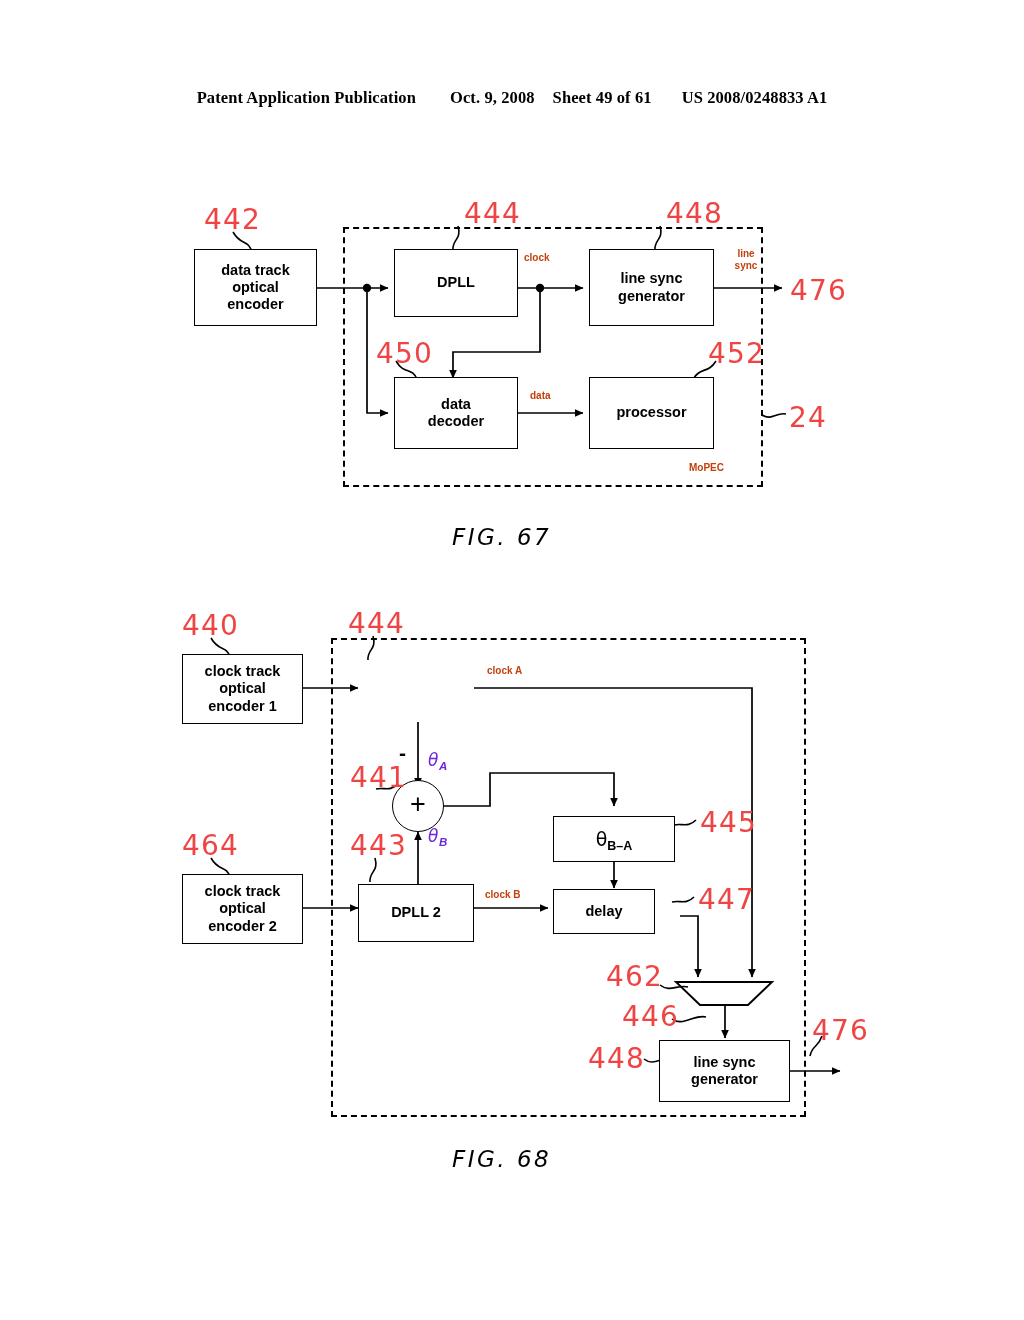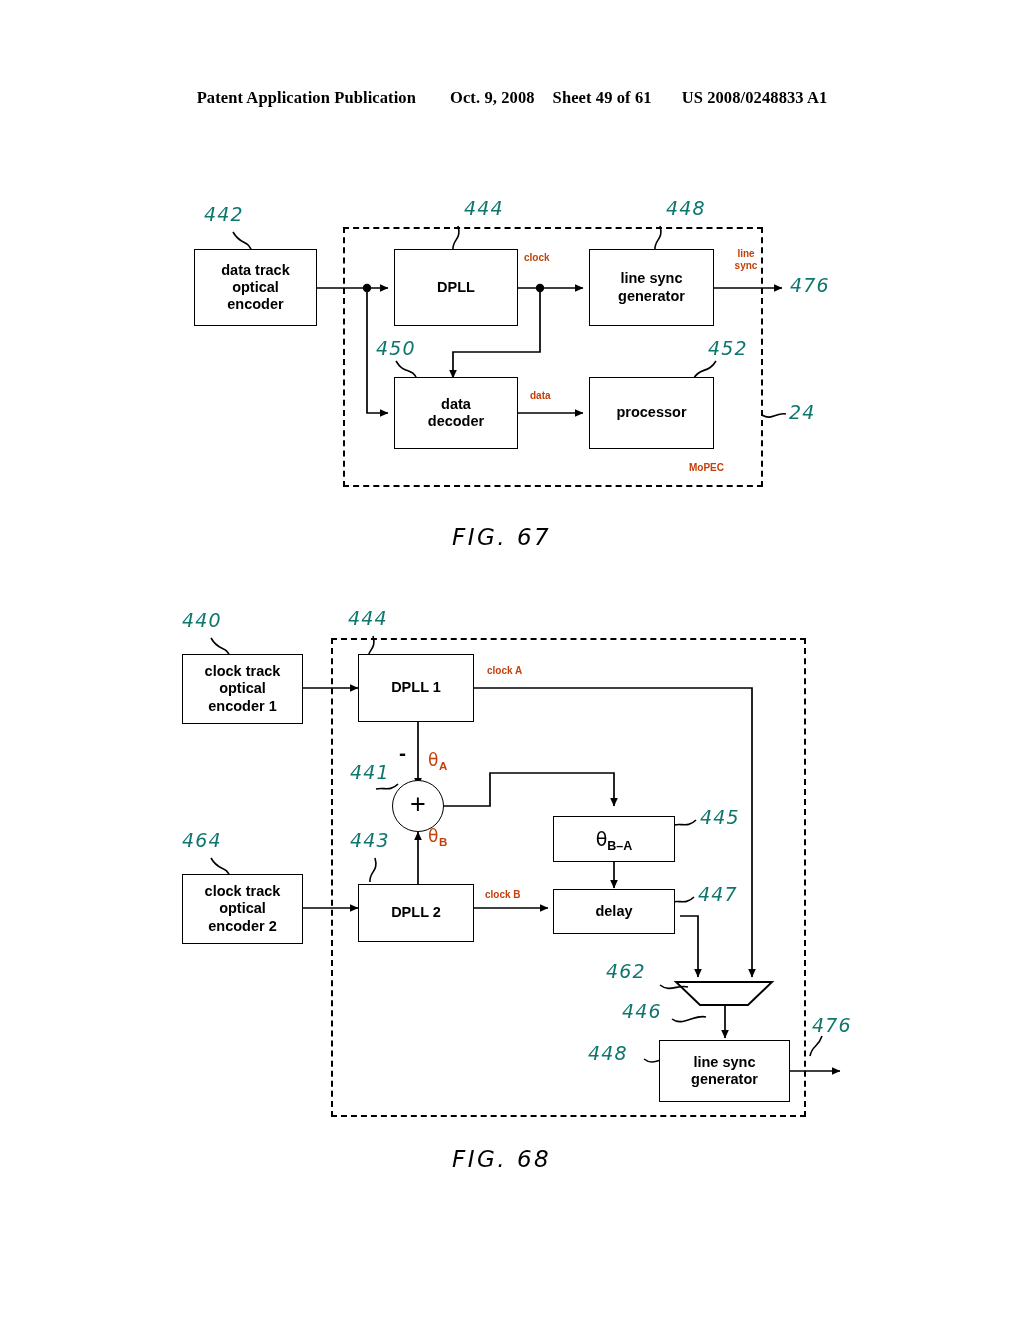--- a/index.html
+++ b/index.html
@@ -95,24 +95,23 @@
     line-height: 1.15;
     white-space: nowrap;
     color: #c2410c;
   }
   .lbl.ctr { text-align: center; }
 
   
   .ref {
     position: absolute;
     font-family: "DejaVu Sans", sans-serif;
-    font-style: italic;
-    font-size: 19px;
+    font-size: 28px;
     letter-spacing: 1.2px;
-    color: #0f766e;
+    color: #ef4444;
     white-space: nowrap;
   }
 
   
   .figcap {
     position: absolute;
     font-family: "DejaVu Sans", sans-serif;
     font-style: italic;
     font-size: 23px;
     letter-spacing: 2.5px;
@@ -135,22 +134,23 @@
     font-weight: 400;
     line-height: 1;
     color: #000;
   }
 
   
   .theta {
     position: absolute;
     font-family: "DejaVu Sans", sans-serif;
     font-size: 17px;
-    color: #c2410c;
-    white-space: nowrap;
+    color: #6d28d9;
+    white-space: nowrap;
+    font-style: italic;
   }
   .theta sub {
     font-family: "Liberation Sans", sans-serif;
     font-weight: bold;
     font-size: 11.5px;
     vertical-align: baseline;
     position: relative;
     top: 4px;
     left: 0.5px;
   }
@@ -253,21 +253,21 @@
   </svg>
 
   <div class="dashbox" style="left:343px; top:227px; width:420px; height:260px;"></div>
 
   <div class="blk" style="left:194px; top:249px; width:123px; height:77px;">
     <span style="white-space:pre-line;">data track
 optical
 encoder</span>
   </div>
 
-  <div class="blk" style="left:394px; top:249px; width:124px; height:77px;">
+  <div class="blk" style="left:394px; top:249px; width:124px; height:68px;">
     <span>DPLL</span>
   </div>
 
   <div class="blk" style="left:589px; top:249px; width:125px; height:77px;">
     <span style="white-space:pre-line;">line sync
 generator</span>
   </div>
 
   <div class="blk" style="left:394px; top:377px; width:124px; height:72px;">
     <span style="white-space:pre-line;">data
@@ -295,23 +295,20 @@
   <div class="figcap" style="left:452px; top:524px;">FIG. 67</div>
 
   <div class="dashbox" style="left:331px; top:638px; width:475px; height:479px;"></div>
 
   <div class="blk" style="left:182px; top:654px; width:121px; height:70px;">
     <span style="white-space:pre-line;">clock track
 optical
 encoder 1</span>
   </div>
 
-  <div class="blk" style="left:358px; top:654px; width:116px; height:68px;">
-    <span>DPLL 1</span>
-  </div>
 
   <div class="blk" style="left:182px; top:874px; width:121px; height:70px;">
     <span style="white-space:pre-line;">clock track
 optical
 encoder 2</span>
   </div>
 
   <div class="blk" style="left:358px; top:884px; width:116px; height:58px;">
     <span>DPLL 2</span>
   </div>
@@ -322,21 +319,21 @@
 
   <div class="minus-sign" style="left:399px; top:742px;">-</div>
 
   <div class="theta" style="left:428px; top:750px;">θ<sub>A</sub></div>
   <div class="theta" style="left:428px; top:826px;">θ<sub>B</sub></div>
 
   <div class="blk" style="left:553px; top:816px; width:122px; height:46px;">
     <span class="thetablk">θ<sub>B–A</sub></span>
   </div>
 
-  <div class="blk" style="left:553px; top:889px; width:122px; height:45px;">
+  <div class="blk" style="left:553px; top:889px; width:102px; height:45px;">
     <span>delay</span>
   </div>
 
   <div class="blk" style="left:659px; top:1040px; width:131px; height:62px;">
     <span style="white-space:pre-line;">line sync
 generator</span>
   </div>
 
   <div class="lbl" style="left:487px; top:665px;">clock A</div>
   <div class="lbl" style="left:485px; top:889px;">clock B</div>

